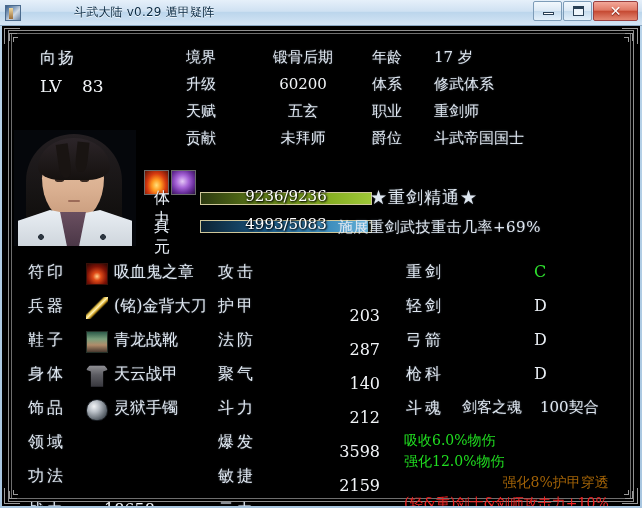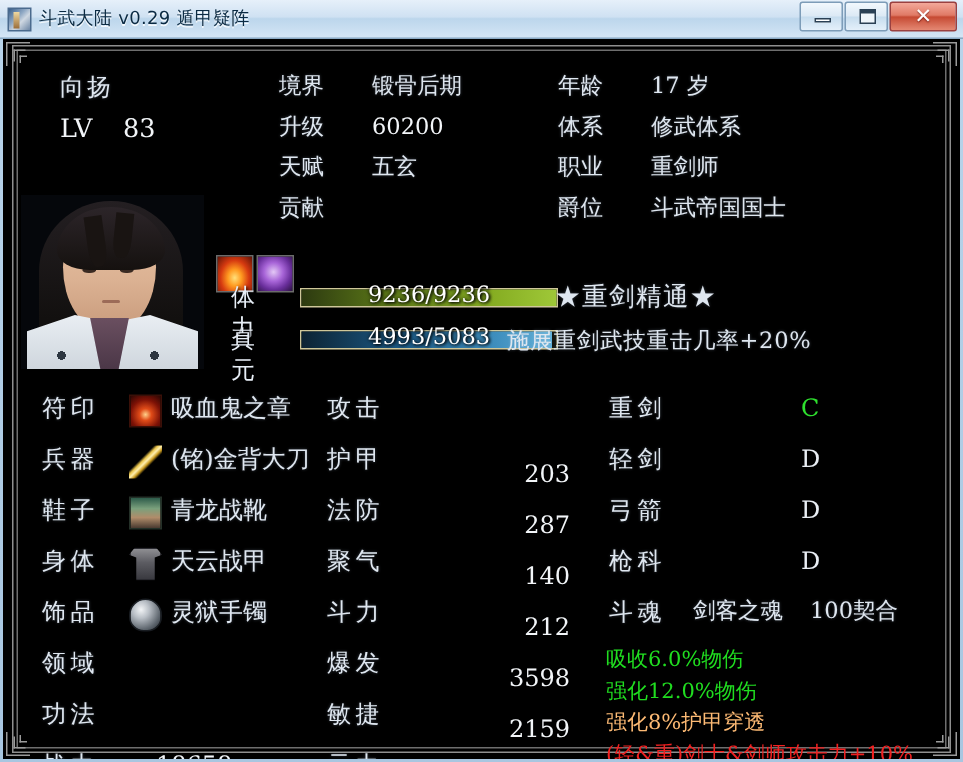--- a/index.html
+++ b/index.html
@@ -30,20 +30,21 @@
     position: relative;
   }
   .tb-icon:after{
     content:""; position:absolute; left:3px; top:2px; width:4px; height:11px;
     background: linear-gradient(180deg,#f0d9a0,#9a6d3a);
   }
   .tb-title {
     font-size: 12px; color: #0b2a42; white-space: nowrap;
     text-shadow: 0 1px 0 rgba(255,255,255,.8);
     letter-spacing: .2px;
+    margin-left: 48px;
   }
   .tb-buttons { position: absolute; right: 2px; top: 1px; display: flex; gap: 0; }
   .tb-btn {
     width: 29px; height: 20px; margin-right: 1px;
     border: 1px solid #7d9cb8; border-radius: 2px;
     background: linear-gradient(180deg,#f2f8fd 0%, #dce9f5 48%, #c6dcee 52%, #e4f0fa 100%);
     position: relative;
   }
   .tb-btn.close {
     width: 45px; margin-right: 2px;
@@ -103,21 +104,21 @@
 
   
   .hdr { position: absolute; left: 0; top: 10px; width: 638px; height: 110px; }
   .hrow { position: absolute; font-size: 15px; white-space: nowrap; }
 
   .col1-name { left: 38px; top: 12px; font-size: 16px; letter-spacing: 2px; }
   .col1-lv   { left: 38px; top: 40px; font-size: 17px; }
   .col1-lvv  { left: 80px; top: 40px; font-size: 17px; }
 
   .lbl2 { left: 184px; }
-  .val2 { left: 246px; text-align: left; width: 110px; }
+  .val2 { left: 246px; text-align: center; width: 110px; }
   .lbl3 { left: 370px; }
   .val3 { left: 432px; }
 
   .r0 { top: 12px; } .r1 { top: 39px; } .r2 { top: 66px; } .r3 { top: 93px; }
 
   
   .portrait {
     position: absolute; left: 12px; top: 104px; width: 122px; height: 116px;
     overflow: hidden;
     background: #05070b;
@@ -244,21 +245,21 @@
   .sk-grade { position:absolute; left: 128px; top: 4px; font-size: 16px; font-family:"DejaVu Serif",serif; }
   .sk-grade.c { color: #2ee02e; }
   .sk-grade.d { color: #e9eef4; }
   .soul-name { position:absolute; left: 56px; top: 4px; font-size: 15px; }
   .soul-fit  { position:absolute; left: 134px; top: 4px; font-size: 15px; }
 
   .bonuses { position:absolute; left: 402px; top: 404px; }
   .bn { font-size: 14px; line-height: 21px; white-space: nowrap;
         font-family:"DejaVu Serif","Liberation Serif",serif; }
   .bn.green  { color: #20dd20; }
-  .bn.yellow { color: #fdba74; }
+  .bn.yellow { color: #a16207; text-align: right; }
   .bn.red    { color: #f22020; }
 </style>
 </head>
 <body>
 
 <div id="app">
 
   <div class="titlebar">
     <div class="tb-icon"></div>
     <div class="tb-title">斗武大陆 v0.29 遁甲疑阵</div>
@@ -317,20 +318,21 @@
       <div class="hrow num col1-lv">LV</div>
       <div class="hrow num col1-lvv">83</div>
 
       <div class="hrow cn lbl2 r0">境界</div>
       <div class="hrow cn val2 r0">锻骨后期</div>
       <div class="hrow cn lbl2 r1">升级</div>
       <div class="hrow num val2 r1">60200</div>
       <div class="hrow cn lbl2 r2">天赋</div>
       <div class="hrow cn val2 r2">五玄</div>
       <div class="hrow cn lbl2 r3">贡献</div>
+      <div class="hrow cn val2 r3">未拜师</div>
 
       <div class="hrow cn lbl3 r0">年龄</div>
       <div class="hrow cn val3 r0">17  岁</div>
       <div class="hrow cn lbl3 r1">体系</div>
       <div class="hrow cn val3 r1">修武体系</div>
       <div class="hrow cn lbl3 r2">职业</div>
       <div class="hrow cn val3 r2">重剑师</div>
       <div class="hrow cn lbl3 r3">爵位</div>
       <div class="hrow cn val3 r3">斗武帝国国士</div>
     </div>
@@ -367,21 +369,21 @@
 
     <div class="barrow mp-row">
       <div class="bar-label">真元</div>
       <div class="bar-track">
         <div class="bar-fill mp" id="mp-fill" style="width: 98%;"></div>
       </div>
       <div class="bar-text">4993/5083</div>
     </div>
 
     <div class="passive-title cn">★重剑精通★</div>
-    <div class="passive-desc cn">施展重剑武技重击几率+20%</div>
+    <div class="passive-desc cn">施展重剑武技重击几率+69%</div>
 
     <div class="eq">
       <div class="eq-row">
         <span class="eq-lbl cn">符印</span>
         <span class="eq-ico ico-sigil"></span>
         <span class="eq-val cn">吸血鬼之章</span>
       </div>
       <div class="eq-row">
         <span class="eq-lbl cn">兵器</span>
         <span class="eq-ico ico-blade"></span>

